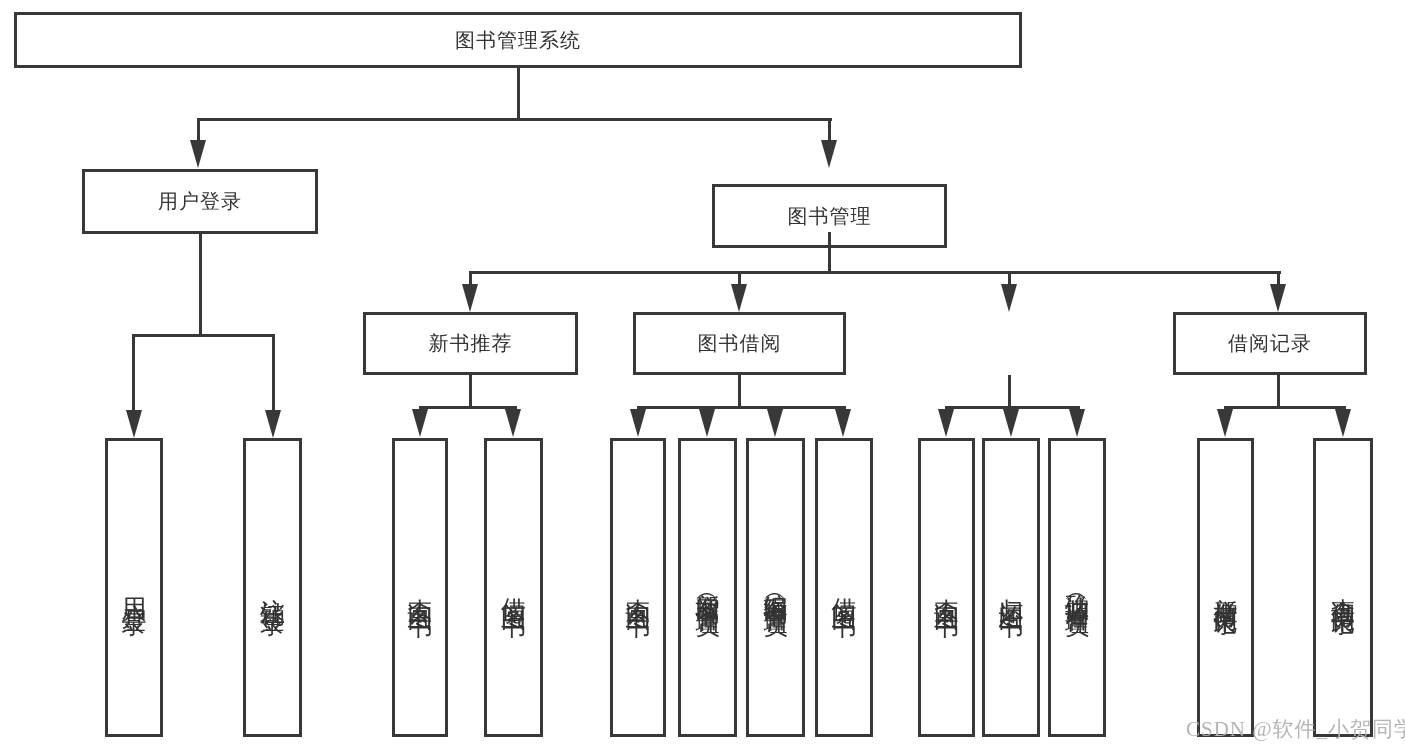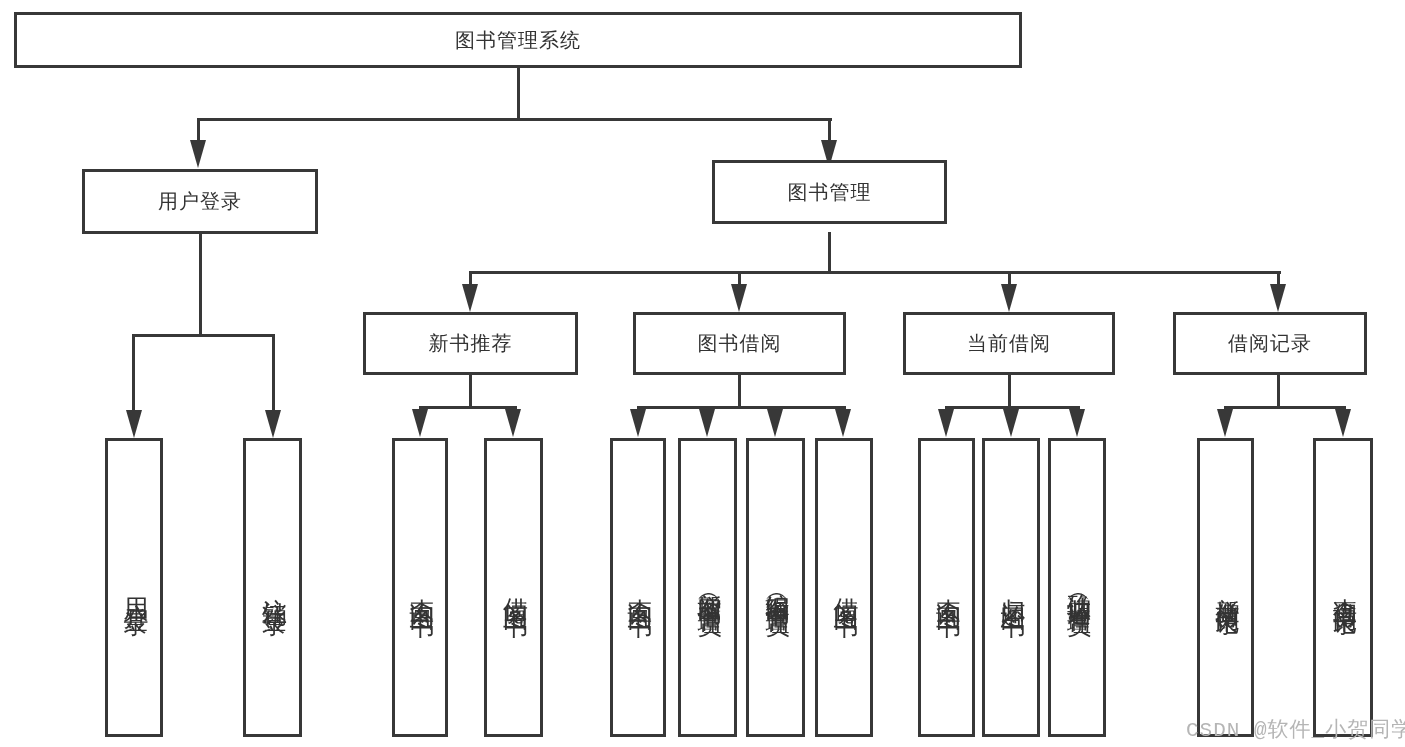--- a/index.html
+++ b/index.html
@@ -1,18 +1,18 @@
 <!DOCTYPE html>
 <html><head>
 <meta charset="utf-8">
 <style>
   html,body{margin:0;padding:0;background:#fff;}
   #canvas{
     position:relative;width:1405px;height:747px;background:#ffffff;
-    font-family:Liberation Mono, monospace;color:#333333;overflow:hidden;
+    font-family:Liberation Serif, serif;color:#333333;overflow:hidden;
   }
   .box{
     position:absolute;background:#ffffff;border:3px solid #383838;
     box-sizing:border-box;display:flex;align-items:center;justify-content:center;
   }
   .box.h span{font-size:20px;letter-spacing:1px;white-space:nowrap;}
   .box.v span{
     writing-mode:vertical-rl;text-orientation:mixed;
     font-size:25px;letter-spacing:5px;line-height:1;
   }
@@ -39,21 +39,21 @@
   <div class="line" style="left:517px;top:68px;width:3px;height:53px"></div>
   <div class="line" style="left:198px;top:118px;width:634px;height:3px"></div>
   <div class="line" style="left:197px;top:118px;width:3px;height:28px"></div>
   <div class="arrow" style="left:190px;top:140px"></div>
   <div class="line" style="left:828px;top:118px;width:3px;height:28px"></div>
   <div class="arrow" style="left:821px;top:140px"></div>
 
   <div class="box h" style="left:82px;top:169px;width:236px;height:65px">
     <span>用户登录</span>
   </div>
-  <div class="box h" style="left:712px;top:160px;width:235px;height:64px">
+  <div class="box h" style="left:712px;top:184px;width:235px;height:64px">
     <span>图书管理</span>
   </div>
 
   <div class="line" style="left:199px;top:234px;width:3px;height:103px"></div>
   <div class="line" style="left:133px;top:334px;width:142px;height:3px"></div>
   <div class="line" style="left:132px;top:334px;width:3px;height:78px"></div>
   <div class="arrow" style="left:126px;top:410px"></div>
   <div class="line" style="left:272px;top:334px;width:3px;height:78px"></div>
   <div class="arrow" style="left:265px;top:410px"></div>
 
@@ -66,23 +66,20 @@
   <div class="line" style="left:1008px;top:271px;width:3px;height:16px"></div>
   <div class="arrow" style="left:1001px;top:284px"></div>
   <div class="line" style="left:1277px;top:271px;width:3px;height:16px"></div>
   <div class="arrow" style="left:1270px;top:284px"></div>
 
   <div class="box h" style="left:363px;top:312px;width:215px;height:63px">
     <span>新书推荐</span>
   </div>
   <div class="box h" style="left:633px;top:312px;width:213px;height:63px">
     <span>图书借阅</span>
-  </div>
-  <div class="box h" style="left:903px;top:312px;width:212px;height:63px">
-    <span>当前借阅</span>
   </div>
   <div class="box h" style="left:1173px;top:312px;width:194px;height:63px">
     <span>借阅记录</span>
   </div>
 
   <div class="line" style="left:469px;top:375px;width:3px;height:33px"></div>
   <div class="line" style="left:419px;top:406px;width:98px;height:3px"></div>
   <div class="arrow" style="left:412px;top:409px"></div>
   <div class="arrow" style="left:505px;top:409px"></div>
 

